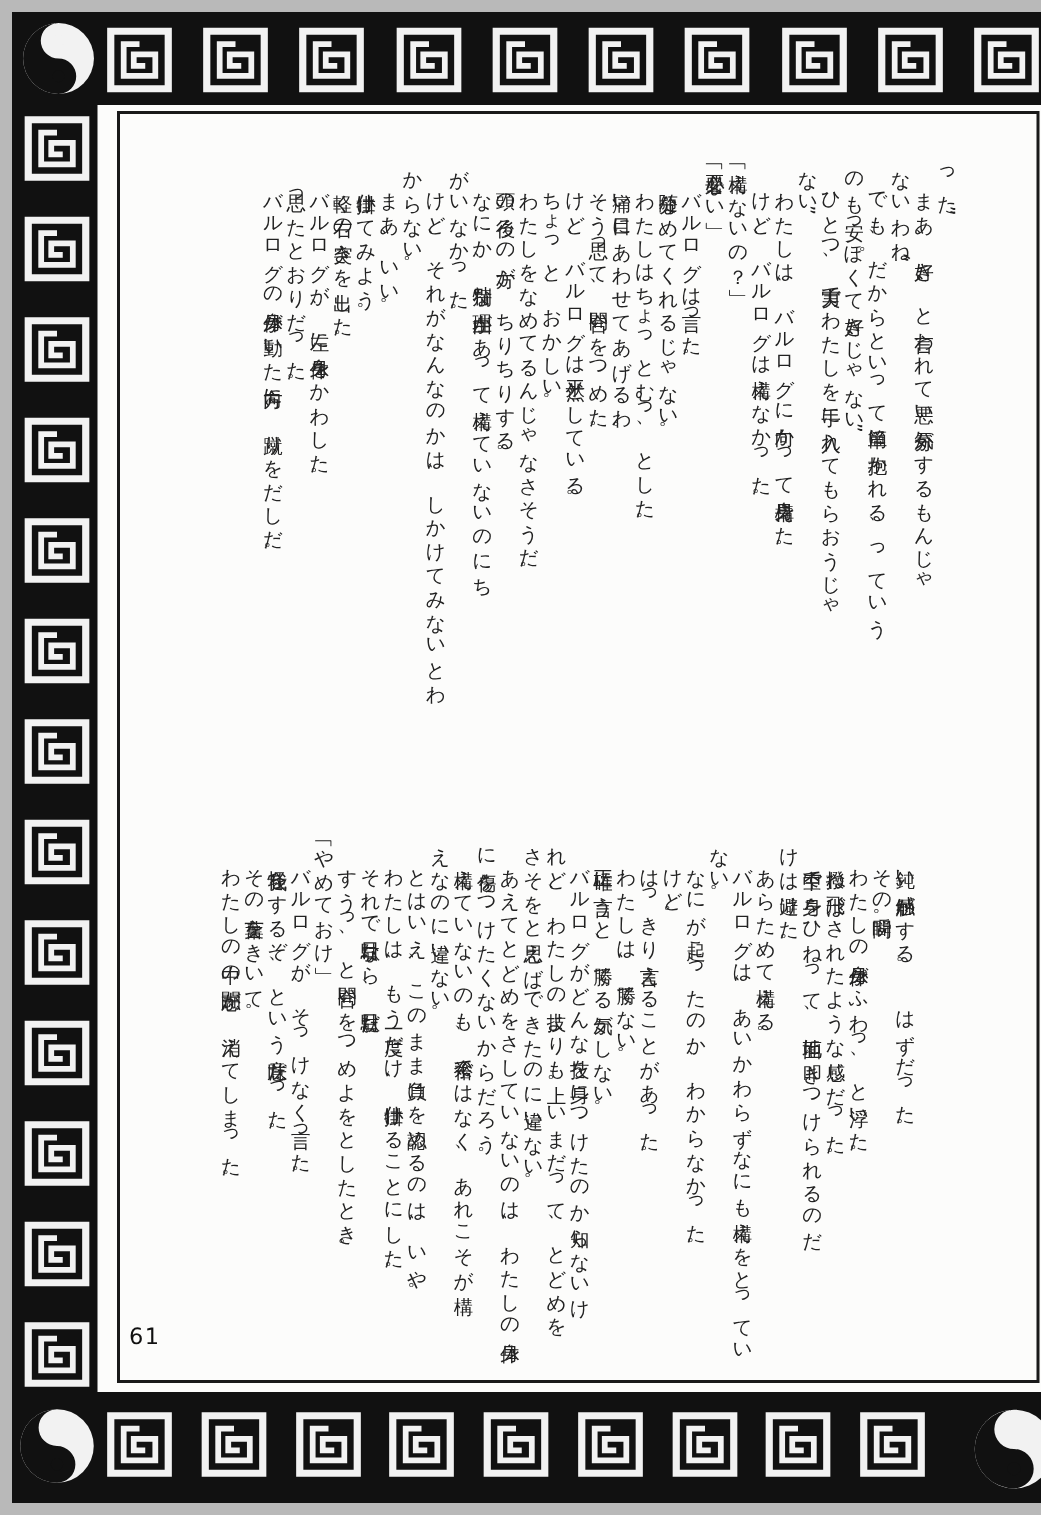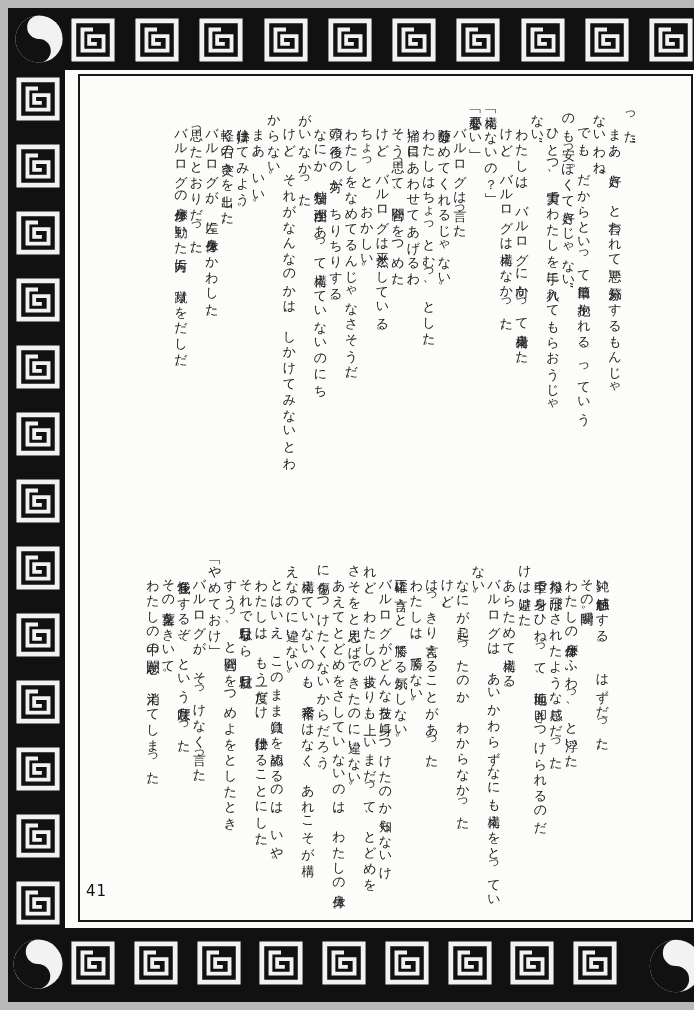--- a/index.html
+++ b/index.html
@@ -269,16 +269,16 @@
         <p class="ind">とはいえ、このまま負けを認めるのは、いや。</p>
         <p class="ind">わたしは、もう一度だけ、仕掛けることにした。</p>
         <p class="ind">それで駄目なら、駄目だ。</p>
         <p class="ind">すうっ、と間合いをつめよをとしたとき。</p>
         <p>「やめておけ」</p>
         <p class="ind">バルログが、そっけなく言った。</p>
         <p class="ind">怪我をするぞ、という意味だった。</p>
         <p class="ind">その言葉をきいて。</p>
         <p class="ind">わたしの中の闘志が、消えてしまった。</p>
       </div>
-    <div class="pageno">41</div>
+    <div class="pageno">61</div>
   </div>
 
 </div>
 
 </body></html>

